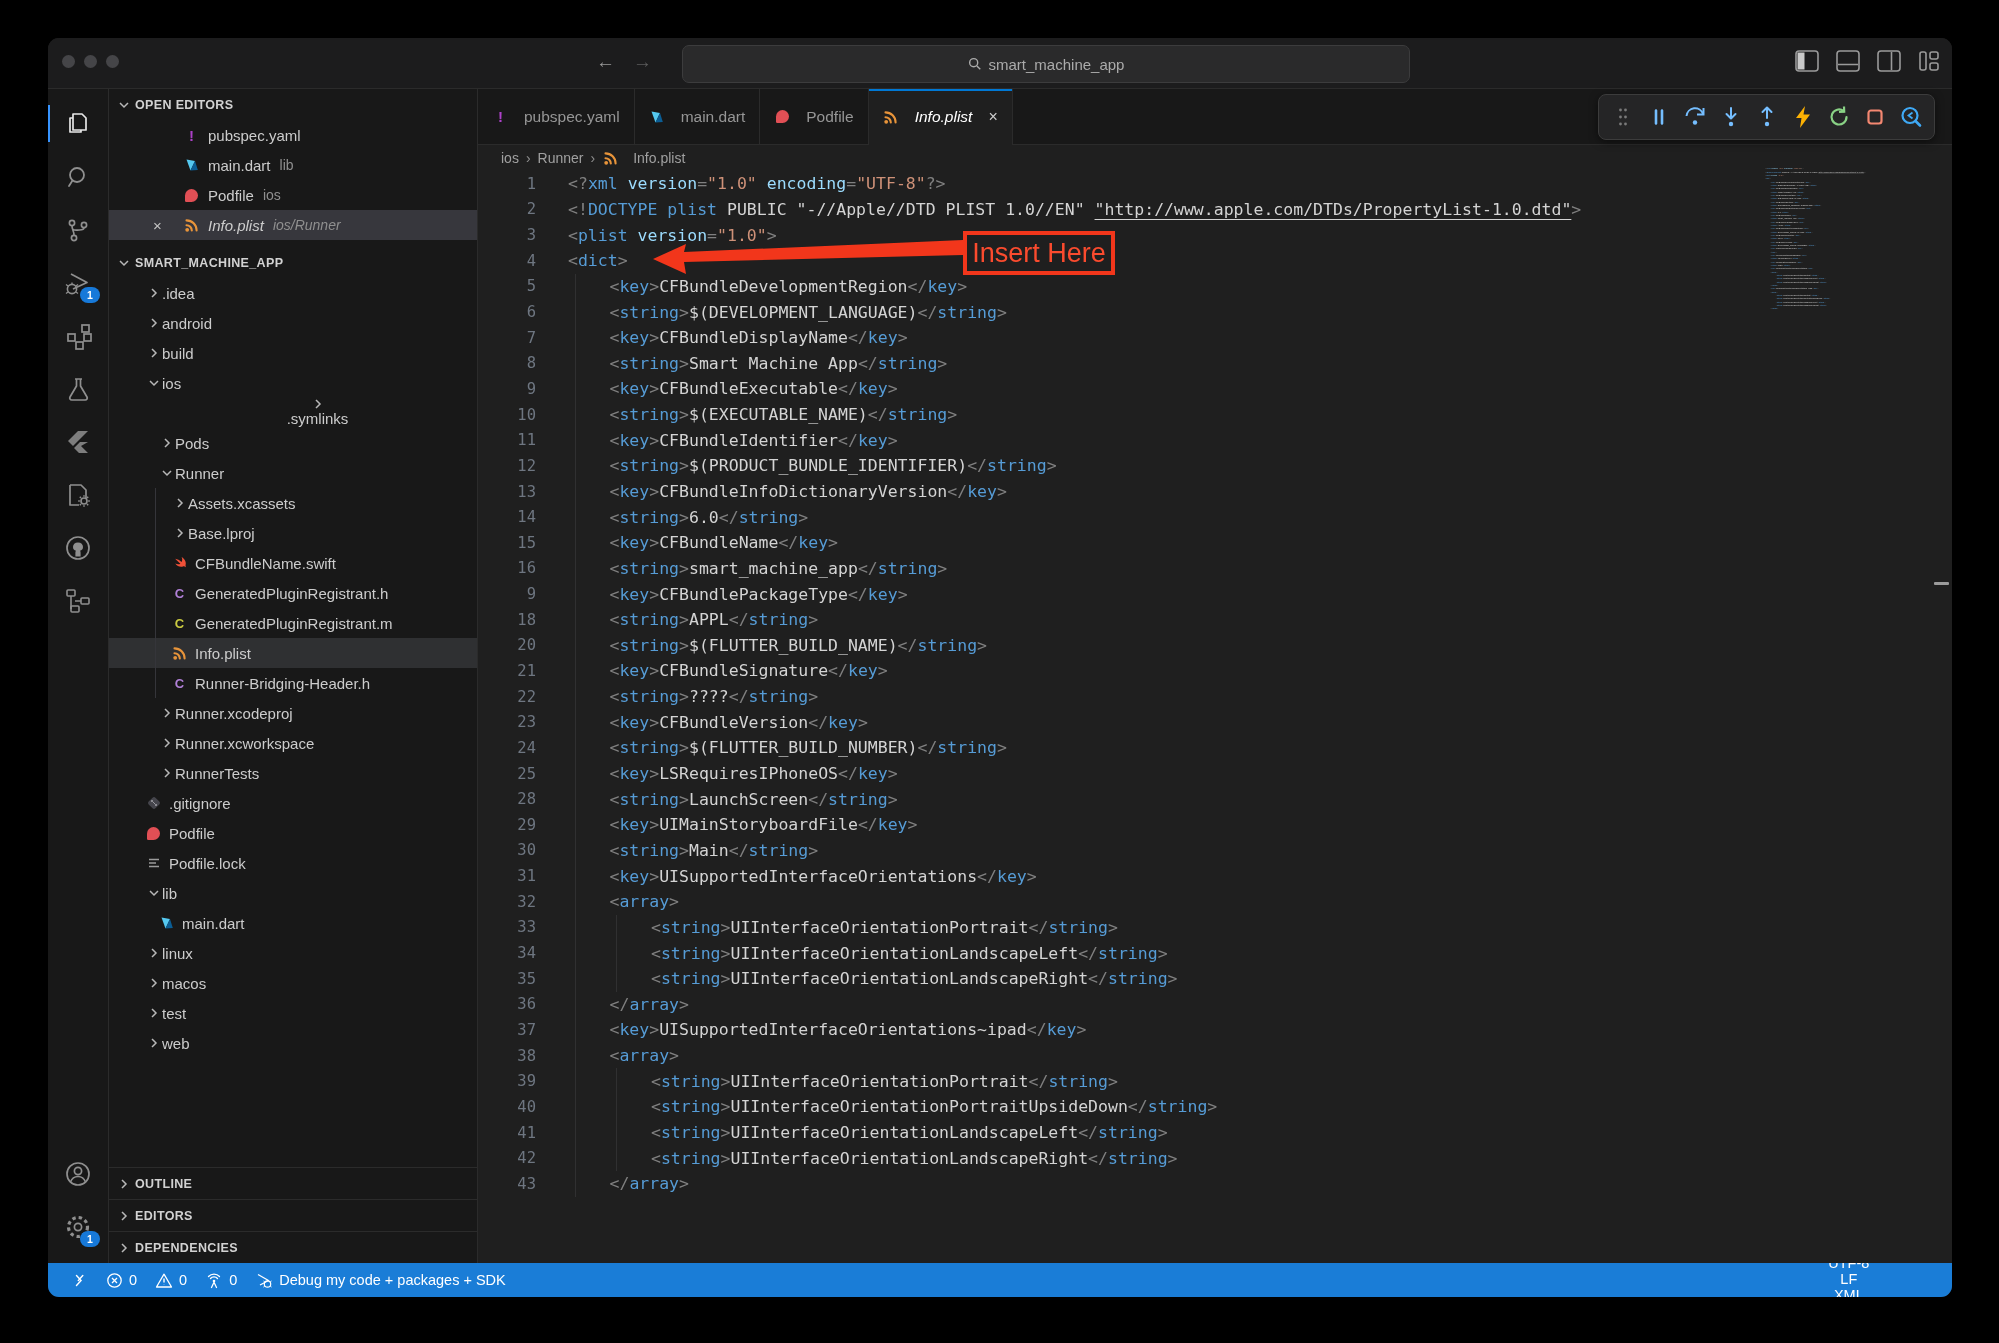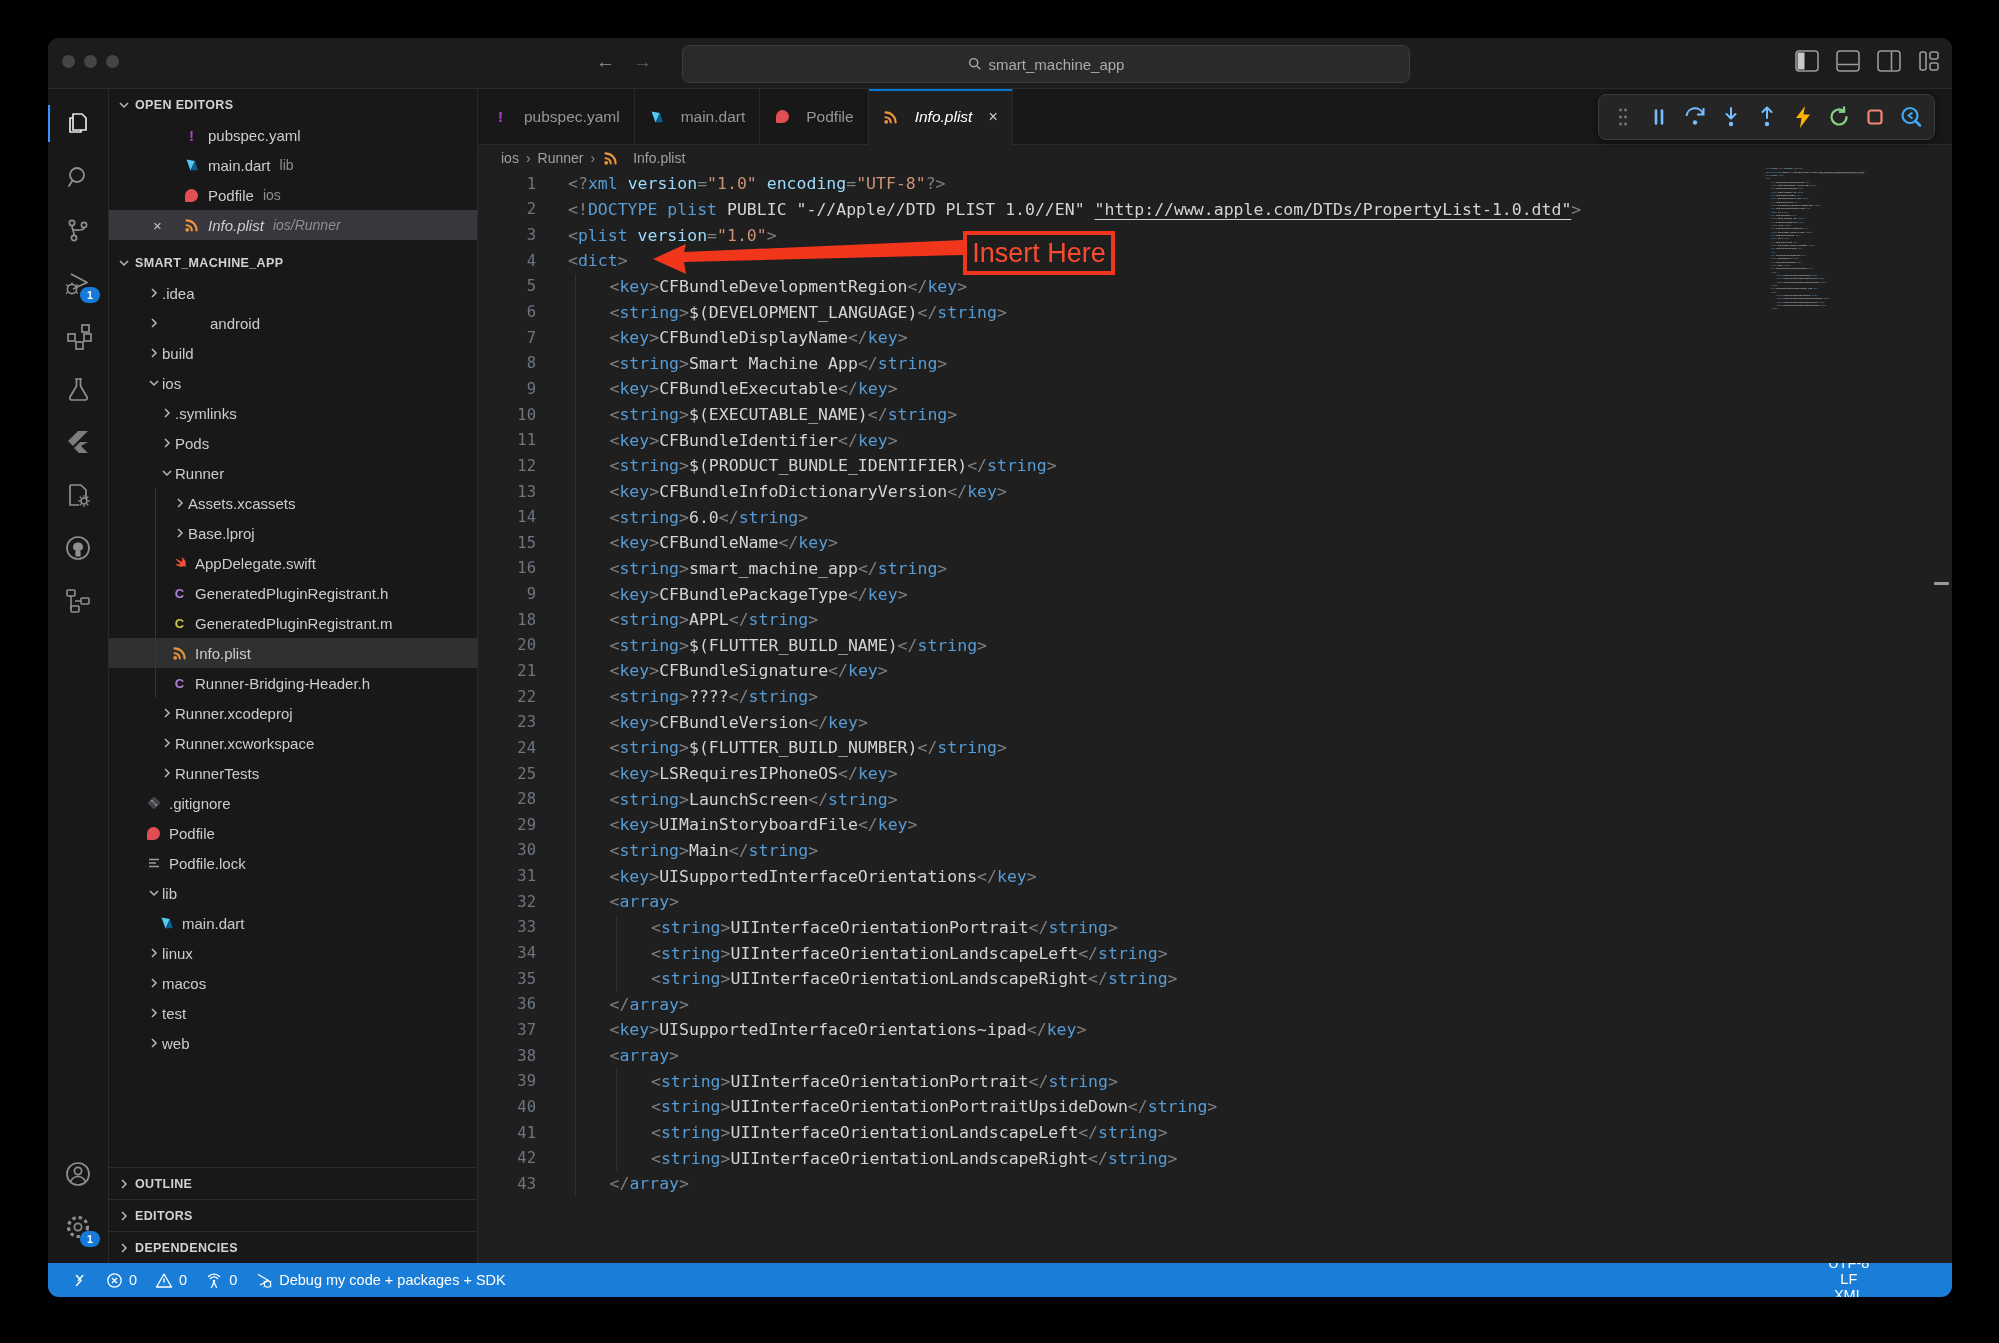--- a/index.html
+++ b/index.html
@@ -274,21 +274,21 @@
       </div>
       <div class="tree-wrap" id="tree">
           <div class="tree-row" style="padding-left: 36px;">
             <span class="chev">
               <svg width="12" height="12" viewBox="0 0 12 12" fill="none">
                 <path d="M4 2 L8 6 L4 10" stroke="#b8b8b8" stroke-width="1.5"></path>
               </svg>
             </span>
             <span>.idea</span>
           </div>
-          <div class="tree-row" style="padding-left: 36px; gap: 48px;">
+          <div class="tree-row" style="padding-left: 36px;">
             <span class="chev">
               <svg width="12" height="12" viewBox="0 0 12 12" fill="none">
                 <path d="M4 2 L8 6 L4 10" stroke="#b8b8b8" stroke-width="1.5"></path>
               </svg>
             </span>
             <span>android</span>
           </div>
           <div class="tree-row" style="padding-left: 36px;">
             <span class="chev">
               <svg width="12" height="12" viewBox="0 0 12 12" fill="none">
@@ -298,21 +298,21 @@
             <span>build</span>
           </div>
           <div class="tree-row" style="padding-left: 36px;">
             <span class="chev">
               <svg width="12" height="12" viewBox="0 0 12 12" fill="none">
                 <path d="M2 4 L6 8 L10 4" stroke="#b8b8b8" stroke-width="1.5"></path>
               </svg>
             </span>
             <span>ios</span>
           </div>
-          <div class="tree-row" style="padding-left: 49px;">
+          <div class="tree-row" style="padding-left: 49px; flex-direction: column;">
             <span class="chev">
               <svg width="12" height="12" viewBox="0 0 12 12" fill="none">
                 <path d="M4 2 L8 6 L4 10" stroke="#b8b8b8" stroke-width="1.5"></path>
               </svg>
             </span>
             <span>.symlinks</span>
           </div>
           <div class="tree-row" style="padding-left: 49px;">
             <span class="chev">
               <svg width="12" height="12" viewBox="0 0 12 12" fill="none">
@@ -347,21 +347,21 @@
             </span>
             <span>Base.lproj</span>
           </div>
           <div class="tree-row" style="padding-left: 62px;">
             <span class="guide"></span>
             <span class="ficon">
               <svg width="16" height="16" viewBox="0 0 16 16" fill="none">
                 <path d="M13.5 10.2c1.1-2.9-.6-6.2-3.9-8.3.9 1.9.8 3.9-.1 5C7.6 5.2 5.4 4 3.2 3.7c1.9 2 3.9 3.9 5.2 5-1.3.8-3.2.7-5.2-.2 2.1 2.7 5.1 3.8 7.8 2.9 1-.3 1.9-.1 2.5.8.4-.6.3-1.4 0-2z" fill="#f05138"></path>
               </svg>
             </span>
-            <span>AppDelegate.swift</span>
+            <span>CFBundleName.swift</span>
           </div>
           <div class="tree-row" style="padding-left: 62px;">
             <span class="guide"></span>
             <span class="ficon">
               <span class="letter" style="color:#b180d7">C</span>
             </span>
             <span>GeneratedPluginRegistrant.h</span>
           </div>
           <div class="tree-row" style="padding-left: 62px;">
             <span class="guide"></span>

